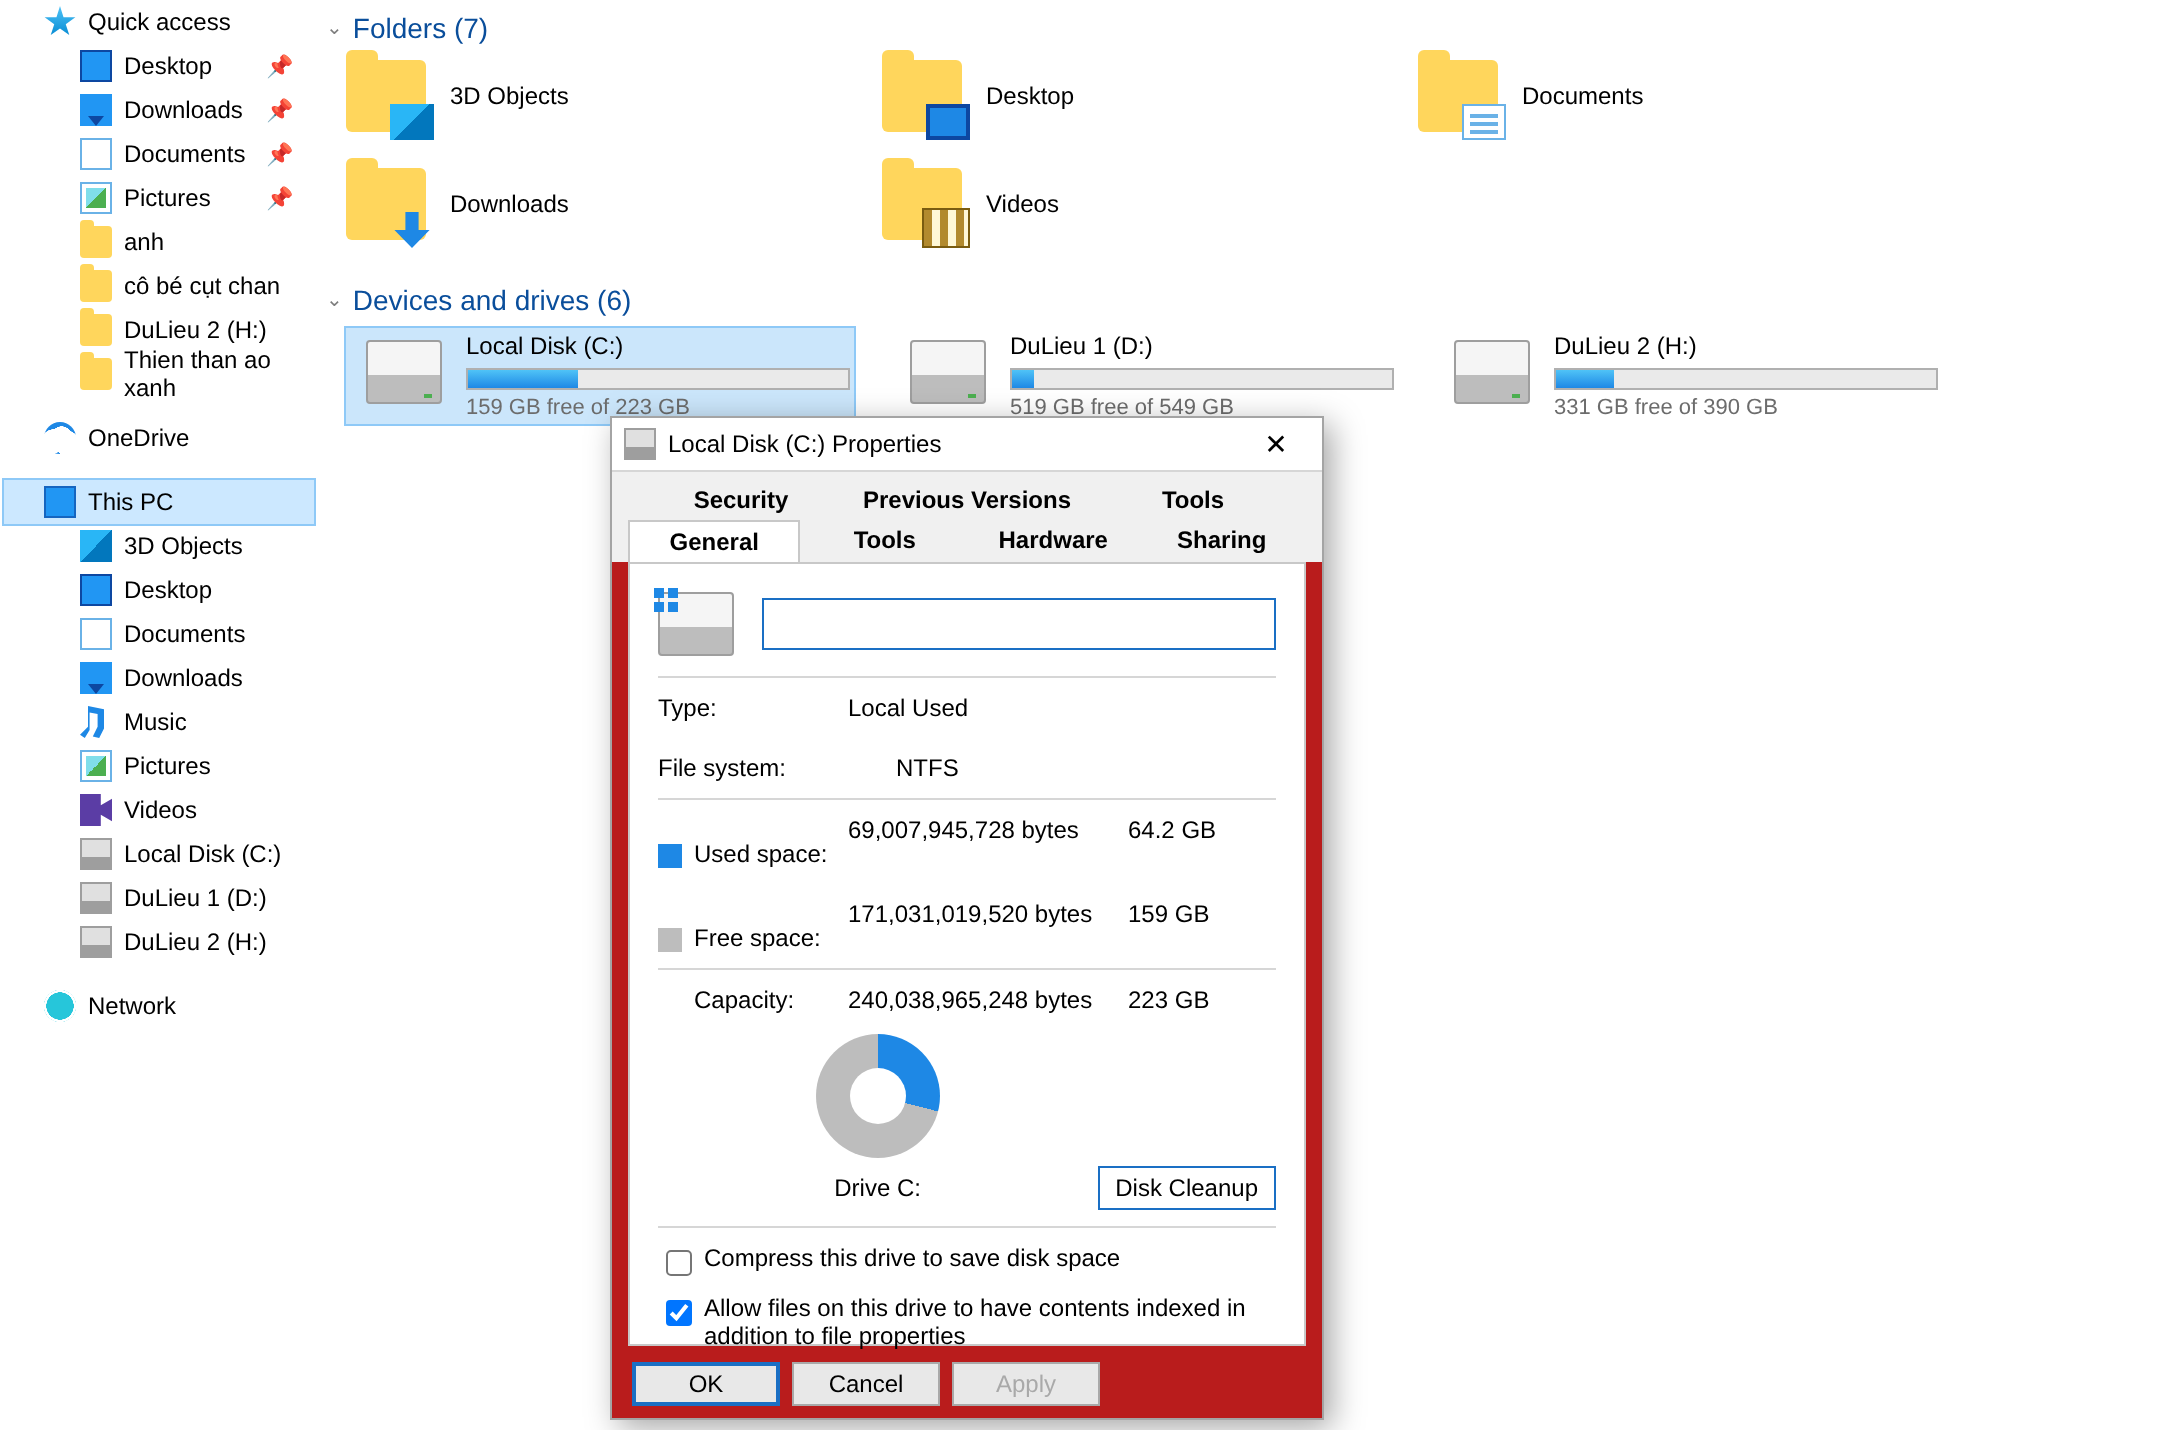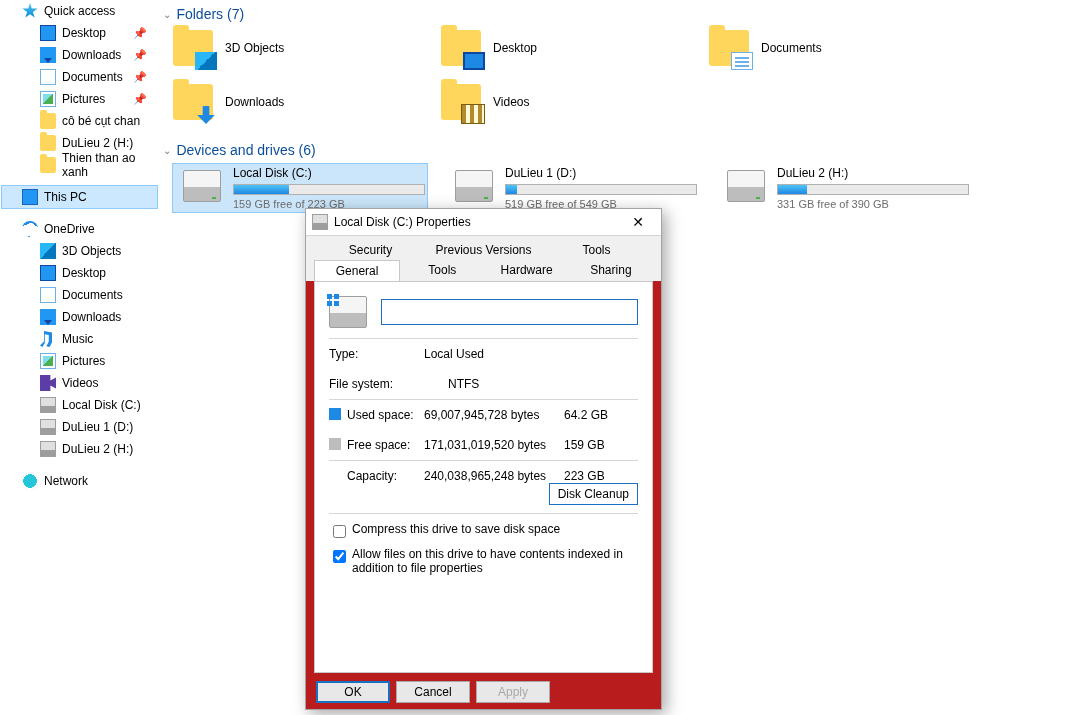--- a/index.html
+++ b/index.html
@@ -278,20 +278,21 @@
 }
 .tab-rows { background: #f0f0f0; padding-top:4px; }
 .tab-row { display: flex; margin: 0 8px; }
 .tab {
   flex: 1;
   text-align: center;
   padding: 3px 0;
   background: #f0f0f0;
   cursor: pointer;
   font-size: 12px;
+  font-weight: bold;
 }
 .tab.active {
   background: #fff;
   border: 1px solid #c8c8c8;
   border-bottom: none;
   position: relative;
 }
 .tab-body {
   background: #fff;
   margin: 0 8px;
@@ -331,21 +332,21 @@
   font-size: 12px;
   outline: none;
 }
 .hr { border: none; border-top: 1px solid #d6d6d6; margin: 8px 0; }
 .grid {
   display: grid;
   grid-template-columns: 95px 140px 60px;
   row-gap: 16px;
   font-size: 12px;
 }
-.grid .sw { display:flex; align-items:flex-start; }
+.grid .sw { display:flex; align-items:flex-end;margin-top:12px; }
 .sq {
   width: 12px;
   height: 12px;
   margin-right: 6px;
   display: inline-block;
 }
 .sq-used { background: #1e88e5; }
 .sq-free { background: #bdbdbd; }
 .donut-wrap { text-align: center; margin: 10px 0 4px; }
 .donut {
@@ -419,39 +420,43 @@
     <span class="lbl">Documents</span>
     <span class="pin">📌</span>
   </div>
   <div class="side-item sub">
     <span class="ico ico-pic"></span>
     <span class="lbl">Pictures</span>
     <span class="pin">📌</span>
   </div>
   <div class="side-item sub">
     <span class="ico ico-folder"></span>
+    <span class="lbl">anh</span>
+  </div>
+  <div class="side-item sub">
+    <span class="ico ico-folder"></span>
     <span class="lbl">cô bé cụt chan</span>
   </div>
   <div class="side-item sub">
     <span class="ico ico-folder"></span>
     <span class="lbl">DuLieu 2 (H:)</span>
   </div>
   <div class="side-item sub">
     <span class="ico ico-folder"></span>
     <span class="lbl">Thien than ao xanh</span>
+  </div>
+
+  <div class="side-item section">
+    <span class="ico ico-cloud"></span>
+    <span class="lbl">OneDrive</span>
   </div>
 
   <div class="side-item section selected">
     <span class="ico ico-pc"></span>
     <span class="lbl">This PC</span>
-  </div>
-
-  <div class="side-item section">
-    <span class="ico ico-cloud"></span>
-    <span class="lbl">OneDrive</span>
   </div>
   <div class="side-item sub">
       <span class="ico ico-3d"></span>
       <span class="lbl">3D Objects</span>
     </div>
   <div class="side-item sub">
       <span class="ico ico-desktop"></span>
       <span class="lbl">Desktop</span>
     </div>
   <div class="side-item sub">
@@ -618,20 +623,24 @@
       <div>159 GB</div>
     </div>
     <hr class="hr">
     <div class="grid">
       <div style="padding-left:18px;">Capacity:</div>
       <div>240,038,965,248 bytes</div>
       <div>223 GB</div>
     </div>
 
     <div class="cleanup-row" style="align-items:flex-end;">
+      <div class="donut-wrap" style="flex:1;">
+        <div class="donut"></div>
+        <div class="donut-label">Drive C:</div>
+      </div>
       <button class="cleanup-btn">Disk Cleanup</button>
     </div>
     <hr class="hr">
     <div class="check-row">
       <input type="checkbox" style="">
       <span>Compress this drive to save disk space</span>
     </div>
     <div class="check-row">
       <input type="checkbox" checked="" style="">
       <span>Allow files on this drive to have contents indexed in addition to file properties</span>

